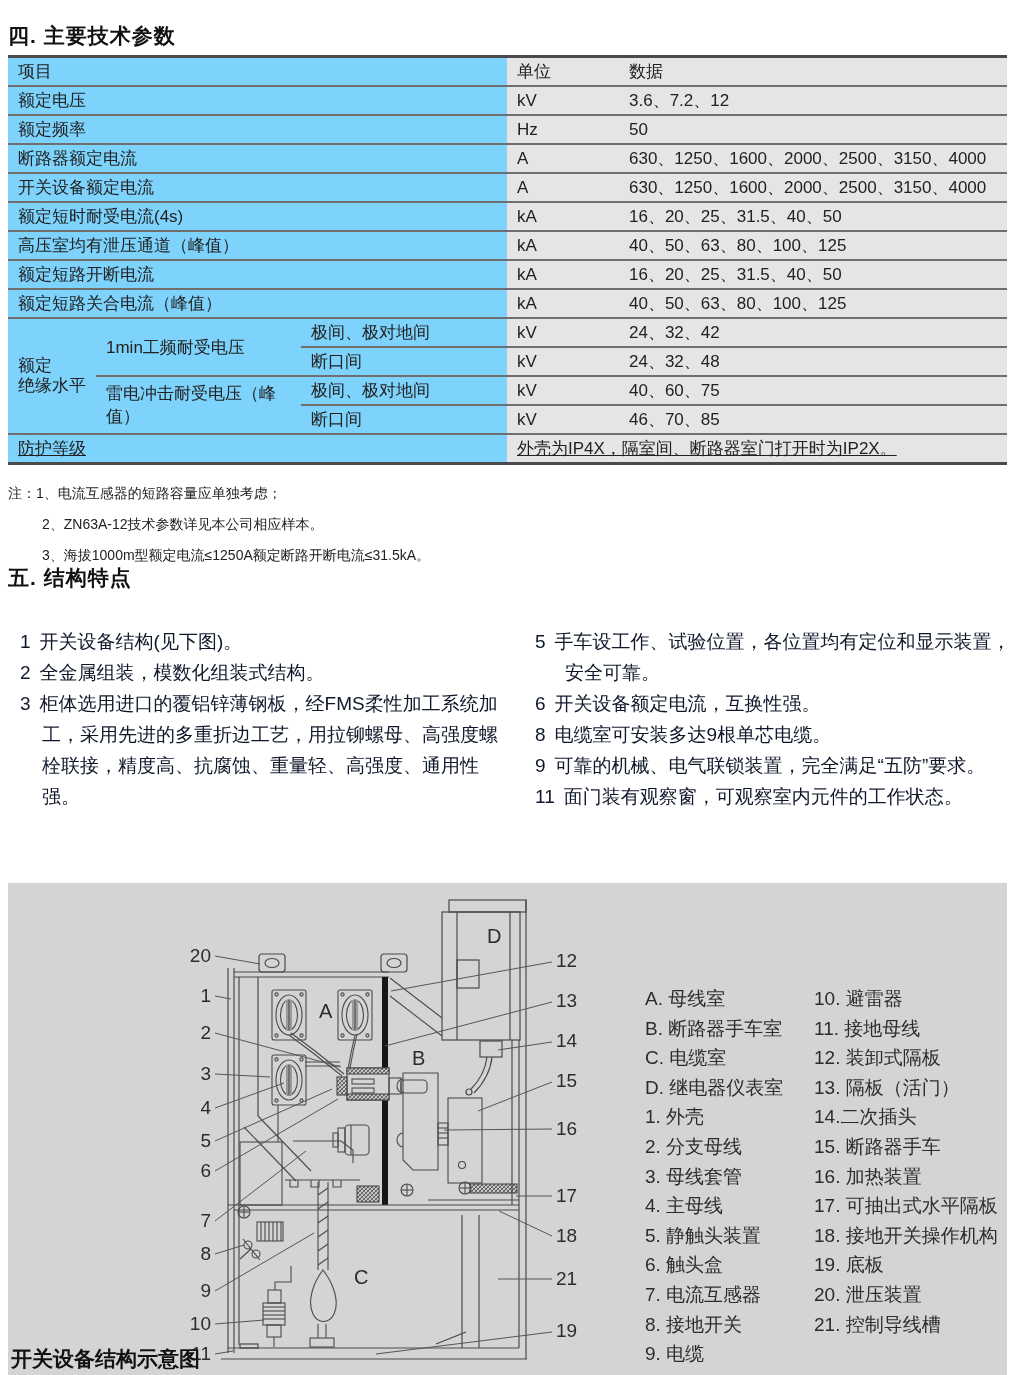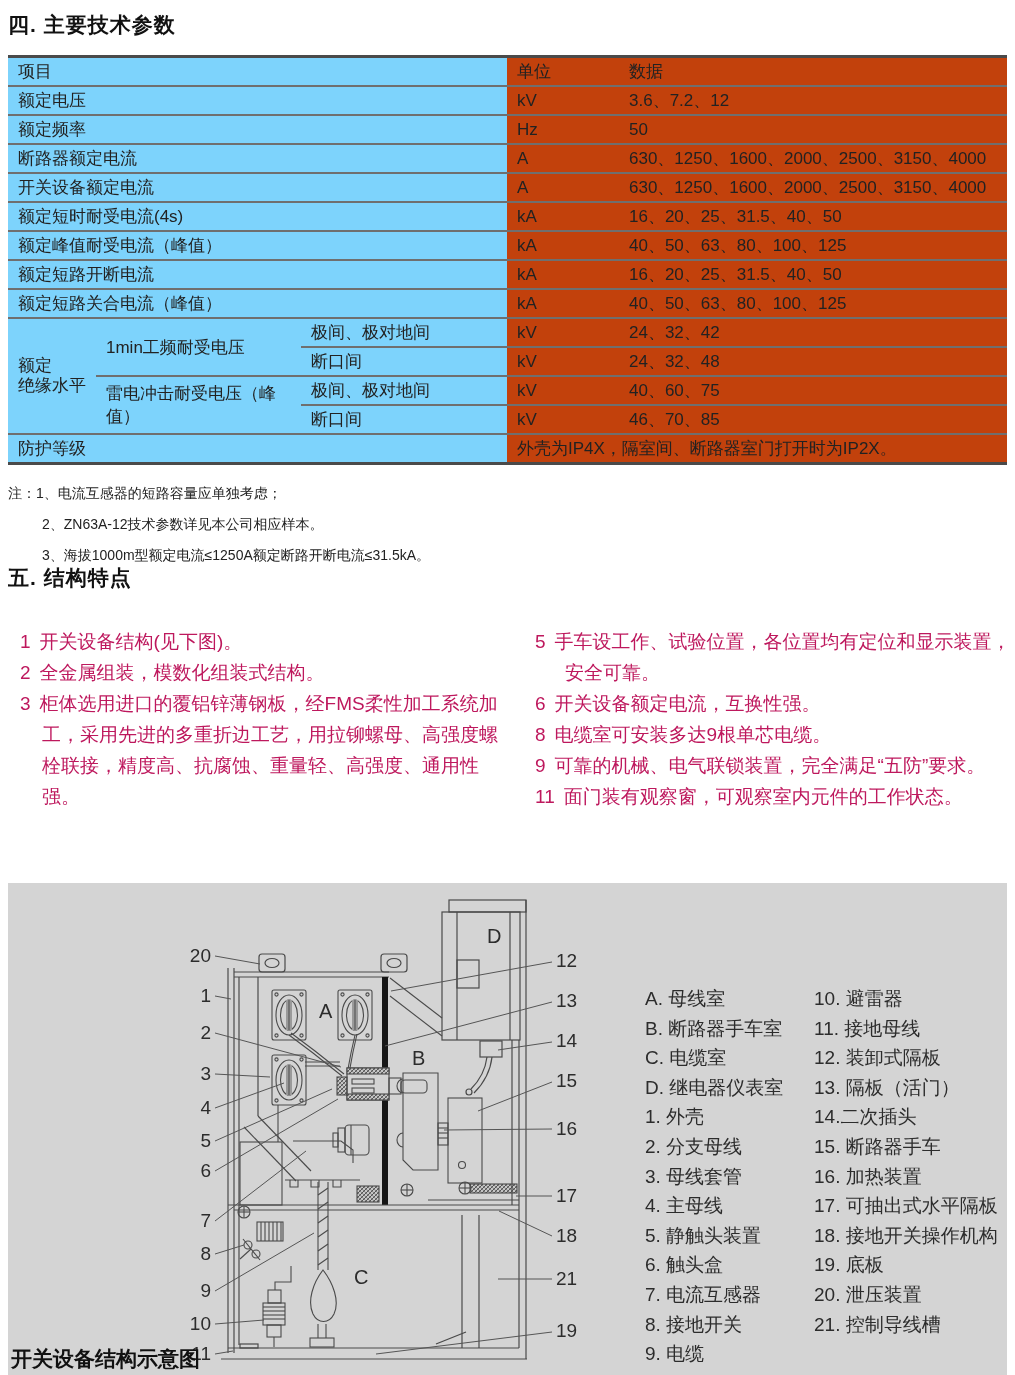--- a/index.html
+++ b/index.html
@@ -2,42 +2,42 @@
 <html><head>
 <meta charset="utf-8">
 <style>
   html,body{margin:0;padding:0;}
   body{
     width:1015px;height:1375px;position:relative;background:#ffffff;
     font-family:"Liberation Sans","DejaVu Sans",sans-serif;color:#1f1f1f;
     overflow:hidden;
   }
   .sec-title{position:absolute;left:8px;font-size:21px;font-weight:bold;color:#111;letter-spacing:1px;}
-  #title4{top:11px;}
+  #title4{top:22px;}
   #title5{top:564px;}
 
   
   table.params{
     position:absolute;left:8px;top:55px;width:999px;
     border-collapse:collapse;table-layout:fixed;
     border-top:3px solid #4a4a4a;border-bottom:3px solid #4a4a4a;
     font-size:17px;color:#222;
   }
   table.params td{height:27px;padding:0 4px 0 10px;vertical-align:middle;border-bottom:2px solid #6f6f6f;}
   td.pg{background:#7dd3fc;}
-  td.pw{background:#c2410c;margin-top:36px;}
-  td.noline{border-bottom:none;}
+  td.pw{background:#e5e5e5;margin-top:36px;}
+  td.noline{border-bottom:none;text-decoration:underline;}
   td.grp{line-height:20px;}
 
   
   .notes{position:absolute;left:8px;top:478px;width:995px;font-size:14px;line-height:31px;color:#222;}
   .note-sub{padding-left:34px;}
 
   
-  .feat-col{position:absolute;top:626px;font-size:19px;line-height:31px;color:#be185d;}
+  .feat-col{position:absolute;top:626px;font-size:19px;line-height:31px;color:#0f172a;}
   #feat-left{left:20px;width:492px;}
   #feat-right{left:535px;width:478px;}
   .feat{padding-left:22px;text-indent:-22px;}
   #feat-right .feat{padding-left:30px;text-indent:-30px;}
   .fnum{margin-right:9px;}
 
   
   .diagram-box{position:absolute;left:8px;top:883px;width:999px;height:492px;background:#d4d4d4;}
   svg text{font-family:"Liberation Sans","DejaVu Sans",sans-serif;fill:#2c2c2c;}
   .callout{font-size:19px;}
@@ -83,21 +83,21 @@
     <td class="pg" colspan="3">开关设备额定电流</td>
     <td class="pw">A</td>
     <td class="pw">630、1250、1600、2000、2500、3150、4000</td>
   </tr>
   <tr>
     <td class="pg" colspan="3">额定短时耐受电流(4s)</td>
     <td class="pw">kA</td>
     <td class="pw">16、20、25、31.5、40、50</td>
   </tr>
   <tr>
-    <td class="pg" colspan="3">额定峰值耐受电流（峰值）</td>
+    <td class="pg" colspan="3">高压室均有泄压通道（峰值）</td>
     <td class="pw">kA</td>
     <td class="pw">40、50、63、80、100、125</td>
   </tr>
   <tr>
     <td class="pg" colspan="3">额定短路开断电流</td>
     <td class="pw">kA</td>
     <td class="pw">16、20、25、31.5、40、50</td>
   </tr>
   <tr>
     <td class="pg" colspan="3">额定短路关合电流（峰值）</td>

